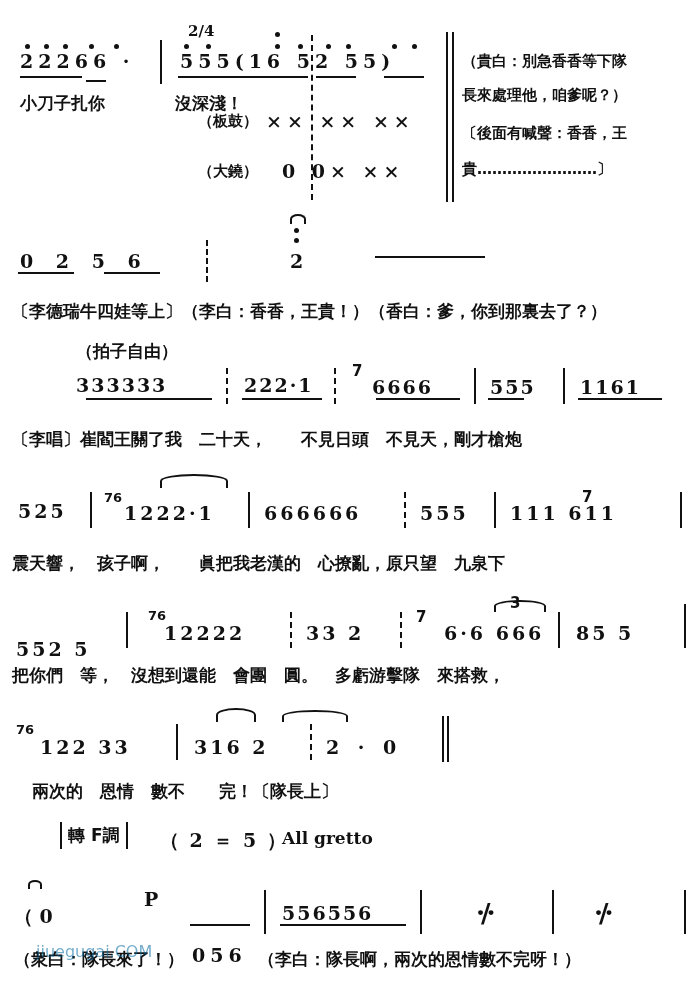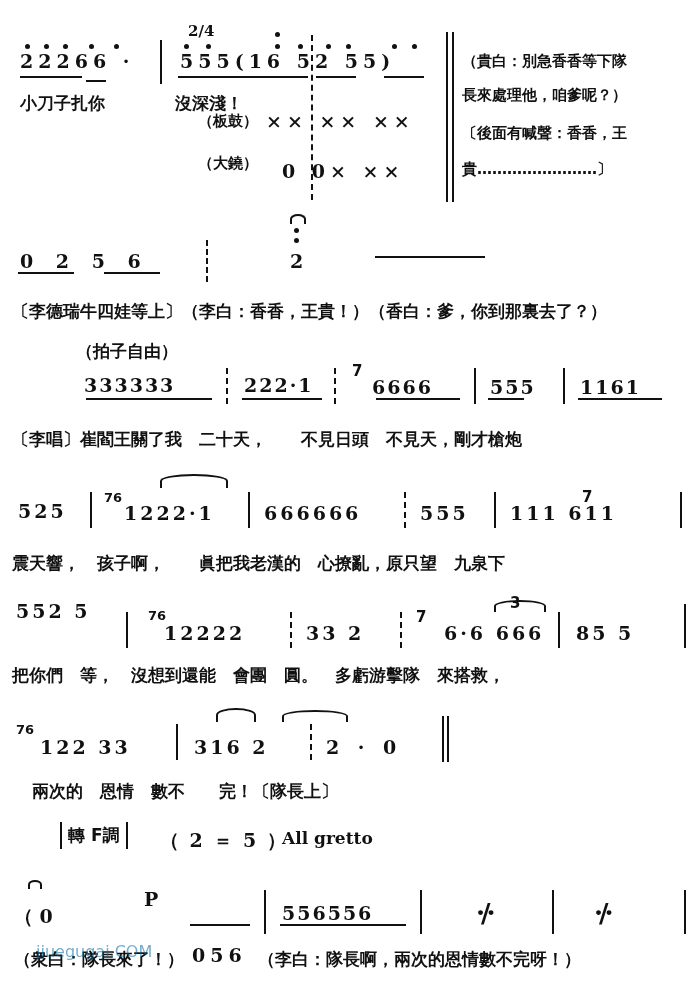--- a/index.html
+++ b/index.html
@@ -48,21 +48,21 @@
 <div class="uline" style="left:178px;top:76px;width:130px"></div>
 <div class="uline" style="left:316px;top:76px;width:40px"></div>
 <div class="uline" style="left:384px;top:76px;width:40px"></div>
 <div class="dbar" style="left:311px;top:35px;height:165px"></div>
 
 <div class="abs lyr" style="left:20px;top:92px;">小刀子扎你</div>
 <div class="abs lyr" style="left:175px;top:92px;">沒深淺！</div>
 
 <div class="abs small" style="left:198px;top:112px;">（板鼓）</div>
 <div class="abs num" style="left:266px;top:110px;">×× ×× ××</div>
-<div class="abs small" style="left:198px;top:154px;">（大鐃）</div>
+<div class="abs small" style="left:198px;top:162px;">（大鐃）</div>
 <div class="abs num" style="left:282px;top:160px;">0  0× ××</div>
 
 <div class="bar" style="left:446px;top:32px;height:170px"></div>
 <div class="bar" style="left:452px;top:32px;height:170px"></div>
 <div class="abs small" style="left:462px;top:52px;">（貴白：別急香香等下隊</div>
 <div class="abs small" style="left:462px;top:86px;">長來處理他，咱爹呢？）</div>
 <div class="abs small" style="left:462px;top:124px;">〔後面有喊聲：香香，王</div>
 <div class="abs small" style="left:462px;top:160px;">貴……………………〕</div>
 
 <div class="abs num" style="left:20px;top:250px;letter-spacing:8px;">0  2  5  6</div>
@@ -70,21 +70,21 @@
 <div class="uline" style="left:104px;top:272px;width:56px"></div>
 <div class="dbar" style="left:206px;top:240px;height:42px"></div>
 <div class="arc" style="left:290px;top:214px;width:12px;height:8px"></div>
 <div class="dot" style="left:294px;top:228px"></div>
 <div class="dot" style="left:294px;top:238px"></div>
 <div class="abs num" style="left:290px;top:250px;">2</div>
 <div class="uline" style="left:375px;top:256px;width:110px"></div>
 <div class="abs lyr" style="left:12px;top:300px;font-size:17px;">〔李德瑞牛四娃等上〕（李白：香香，王貴！）（香白：爹，你到那裏去了？）</div>
 
 <div class="abs lyr" style="left:76px;top:340px;">（拍子自由）</div>
-<div class="abs num" style="left:84px;top:374px;letter-spacing:2px;">333333</div>
+<div class="abs num" style="left:76px;top:374px;letter-spacing:2px;">333333</div>
 <div class="dbar" style="left:226px;top:368px;height:36px"></div>
 <div class="abs num" style="left:244px;top:374px;letter-spacing:2px;">222·1</div>
 <div class="dbar" style="left:334px;top:368px;height:36px"></div>
 <div class="abs small" style="left:352px;top:362px;">7</div>
 <div class="abs num" style="left:372px;top:376px;letter-spacing:2px;">6666</div>
 <div class="bar" style="left:474px;top:368px;height:36px"></div>
 <div class="abs num" style="left:490px;top:376px;letter-spacing:2px;">555</div>
 <div class="bar" style="left:563px;top:368px;height:36px"></div>
 <div class="abs num" style="left:580px;top:376px;letter-spacing:2px;">1161</div>
 <div class="uline" style="left:86px;top:398px;width:126px"></div>
@@ -102,21 +102,21 @@
 <div class="bar" style="left:248px;top:492px;height:36px"></div>
 <div class="abs num" style="left:264px;top:502px;letter-spacing:3px;">666666</div>
 <div class="dbar" style="left:404px;top:492px;height:36px"></div>
 <div class="abs num" style="left:420px;top:502px;letter-spacing:3px;">555</div>
 <div class="bar" style="left:494px;top:492px;height:36px"></div>
 <div class="abs small" style="left:582px;top:488px;">7</div>
 <div class="abs num" style="left:510px;top:502px;letter-spacing:3px;">111 611</div>
 <div class="bar" style="left:680px;top:492px;height:36px"></div>
 <div class="abs lyr" style="left:12px;top:552px;">震天響，　孩子啊，　　眞把我老漢的　心撩亂，原只望　九泉下</div>
 
-<div class="abs num" style="left:16px;top:600px;letter-spacing:3px;">552  5</div>
+<div class="abs num" style="left:16px;top:638px;letter-spacing:3px;">552  5</div>
 <div class="bar" style="left:126px;top:612px;height:36px"></div>
 <div class="abs small" style="left:148px;top:608px;font-size:13px;">76</div>
 <div class="abs num" style="left:164px;top:622px;letter-spacing:3px;">12222</div>
 <div class="dbar" style="left:290px;top:612px;height:36px"></div>
 <div class="abs num" style="left:306px;top:622px;letter-spacing:3px;">33  2</div>
 <div class="dbar" style="left:400px;top:612px;height:36px"></div>
 <div class="abs small" style="left:416px;top:608px;">7</div>
 <div class="abs small" style="left:510px;top:594px;">3</div>
 <div class="arc" style="left:494px;top:600px;width:48px;height:10px"></div>
 <div class="abs num" style="left:444px;top:622px;letter-spacing:3px;">6·6 666</div>

